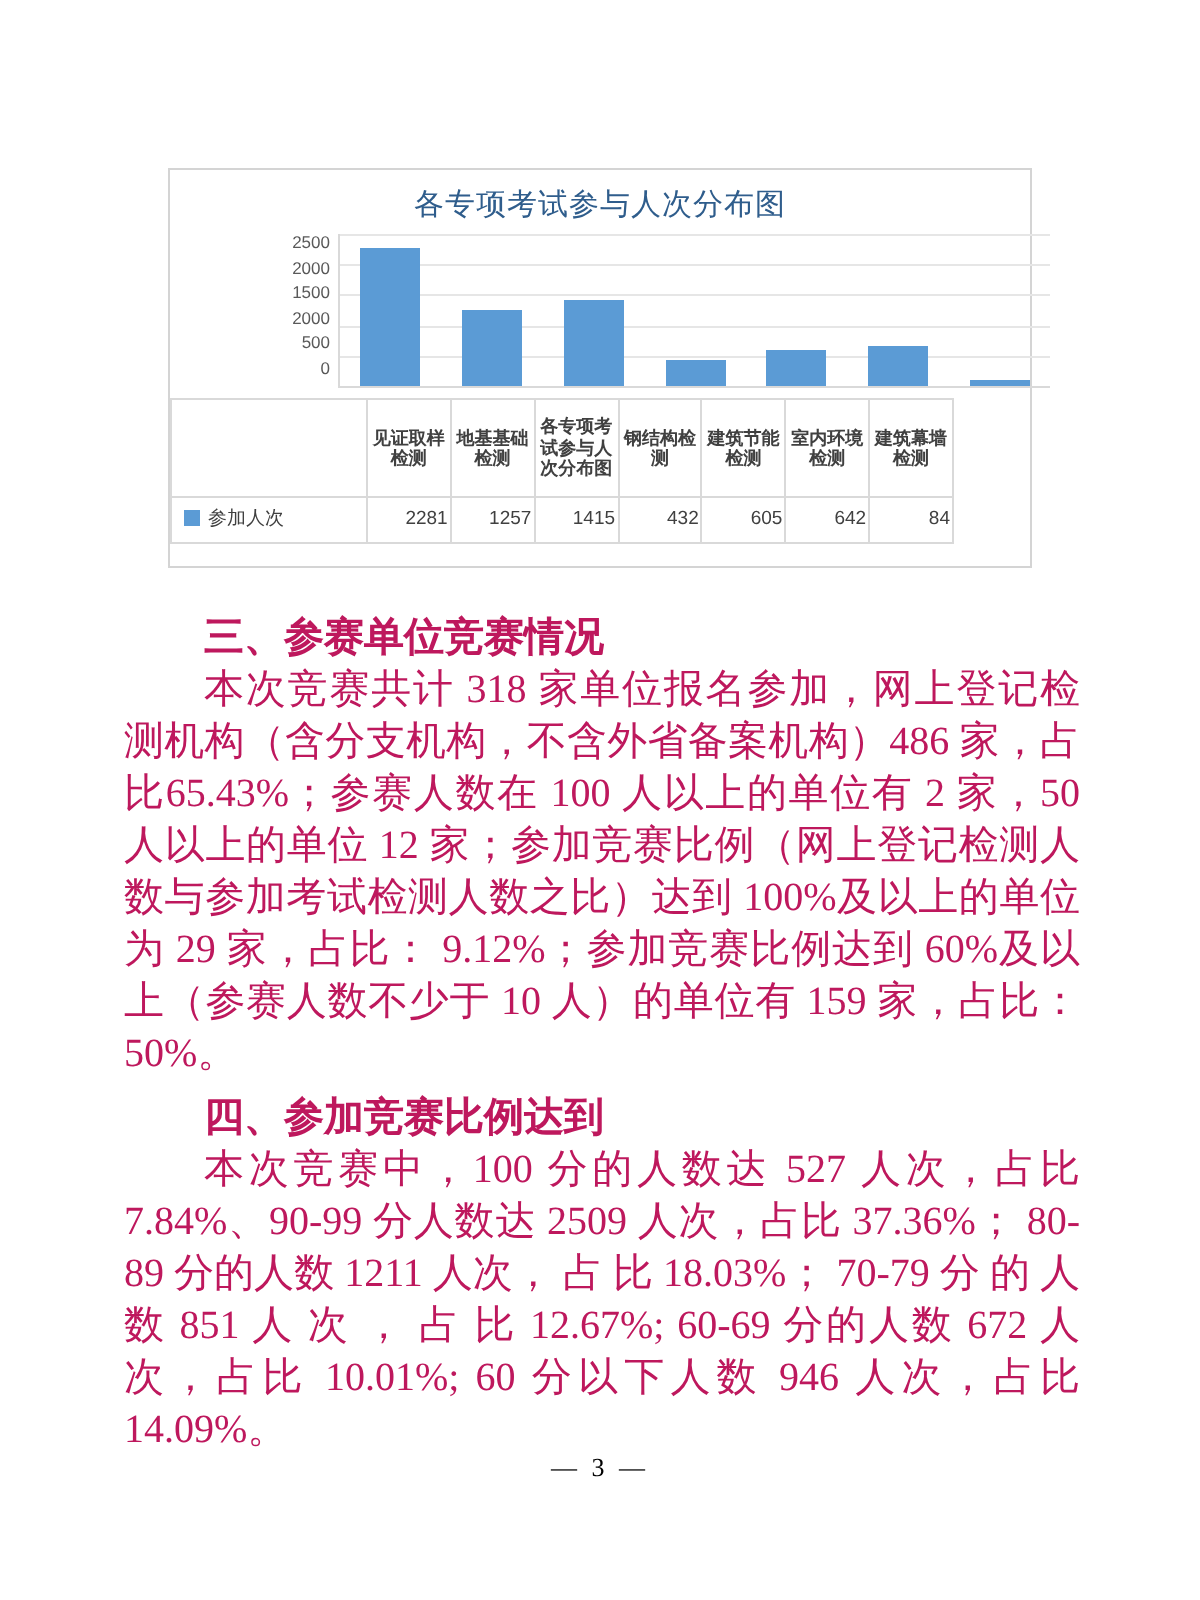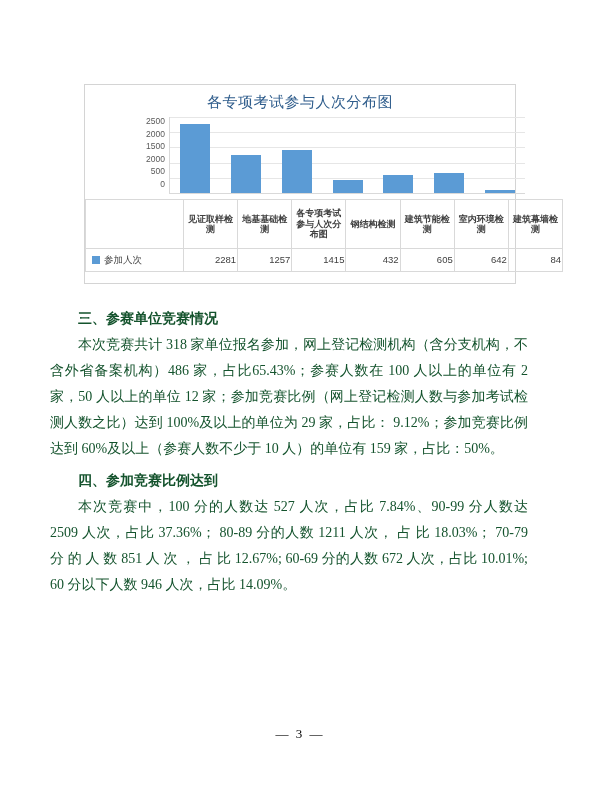--- a/index.html
+++ b/index.html
@@ -99,21 +99,21 @@
   .bar {
     width: 30px;
     background: #5b9bd5;
   }
 
   
   .chart-table {
     position: absolute;
     left: 0;
     top: 114px;
-    width: 478px;
+    width: 392px;
     border-collapse: collapse;
     font-family: "Liberation Sans", sans-serif;
     font-size: 9px;
     color: #404040;
     table-layout: fixed;
     border-radius: 20px;
   }
   .chart-table td {
     border: 1px solid #d9d9d9;
     text-align: center;
@@ -143,26 +143,26 @@
     height: 8px;
     background: #5b9bd5;
     margin-right: 4px;
     vertical-align: -1px;
   }
   .blank-cell { border-right: 1px solid #d9d9d9; }
 
   
   .body-text {
     position: absolute;
-    left: 50px;
+    left: 62px;
     top: 300px;
     width: 478px;
-    font-size: 14px;
+    font-size: 20px;
     line-height: 26px;
-    color: #14532d;
+    color: #be185d;
   }
   .heading {
     font-weight: bold;
     text-indent: 2em;
     margin-top: 6px;
   }
   .para {
     text-indent: 2em;
     text-align: justify;
     text-justify: inter-ideograph;

